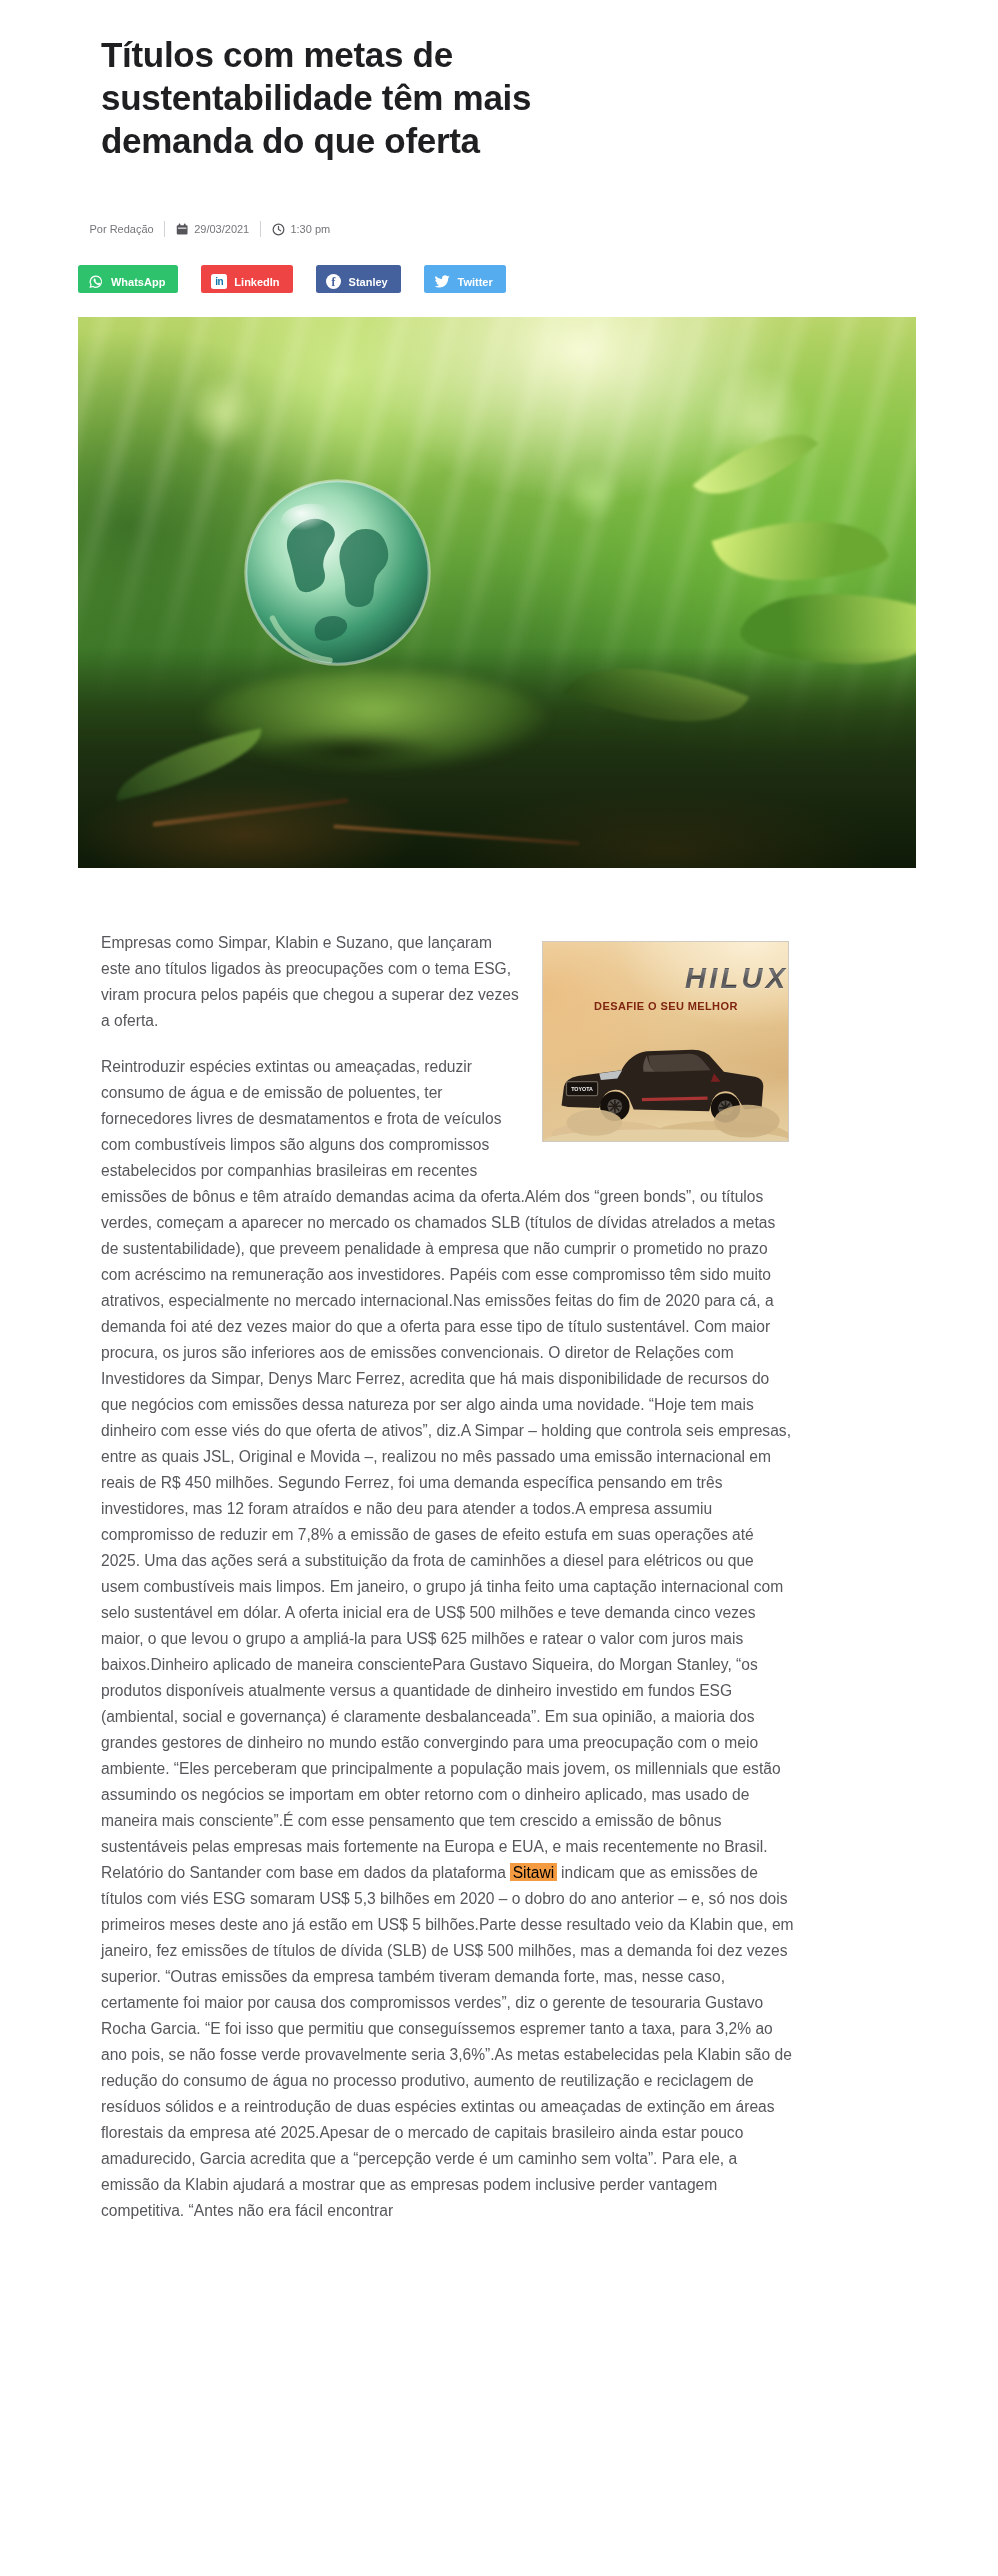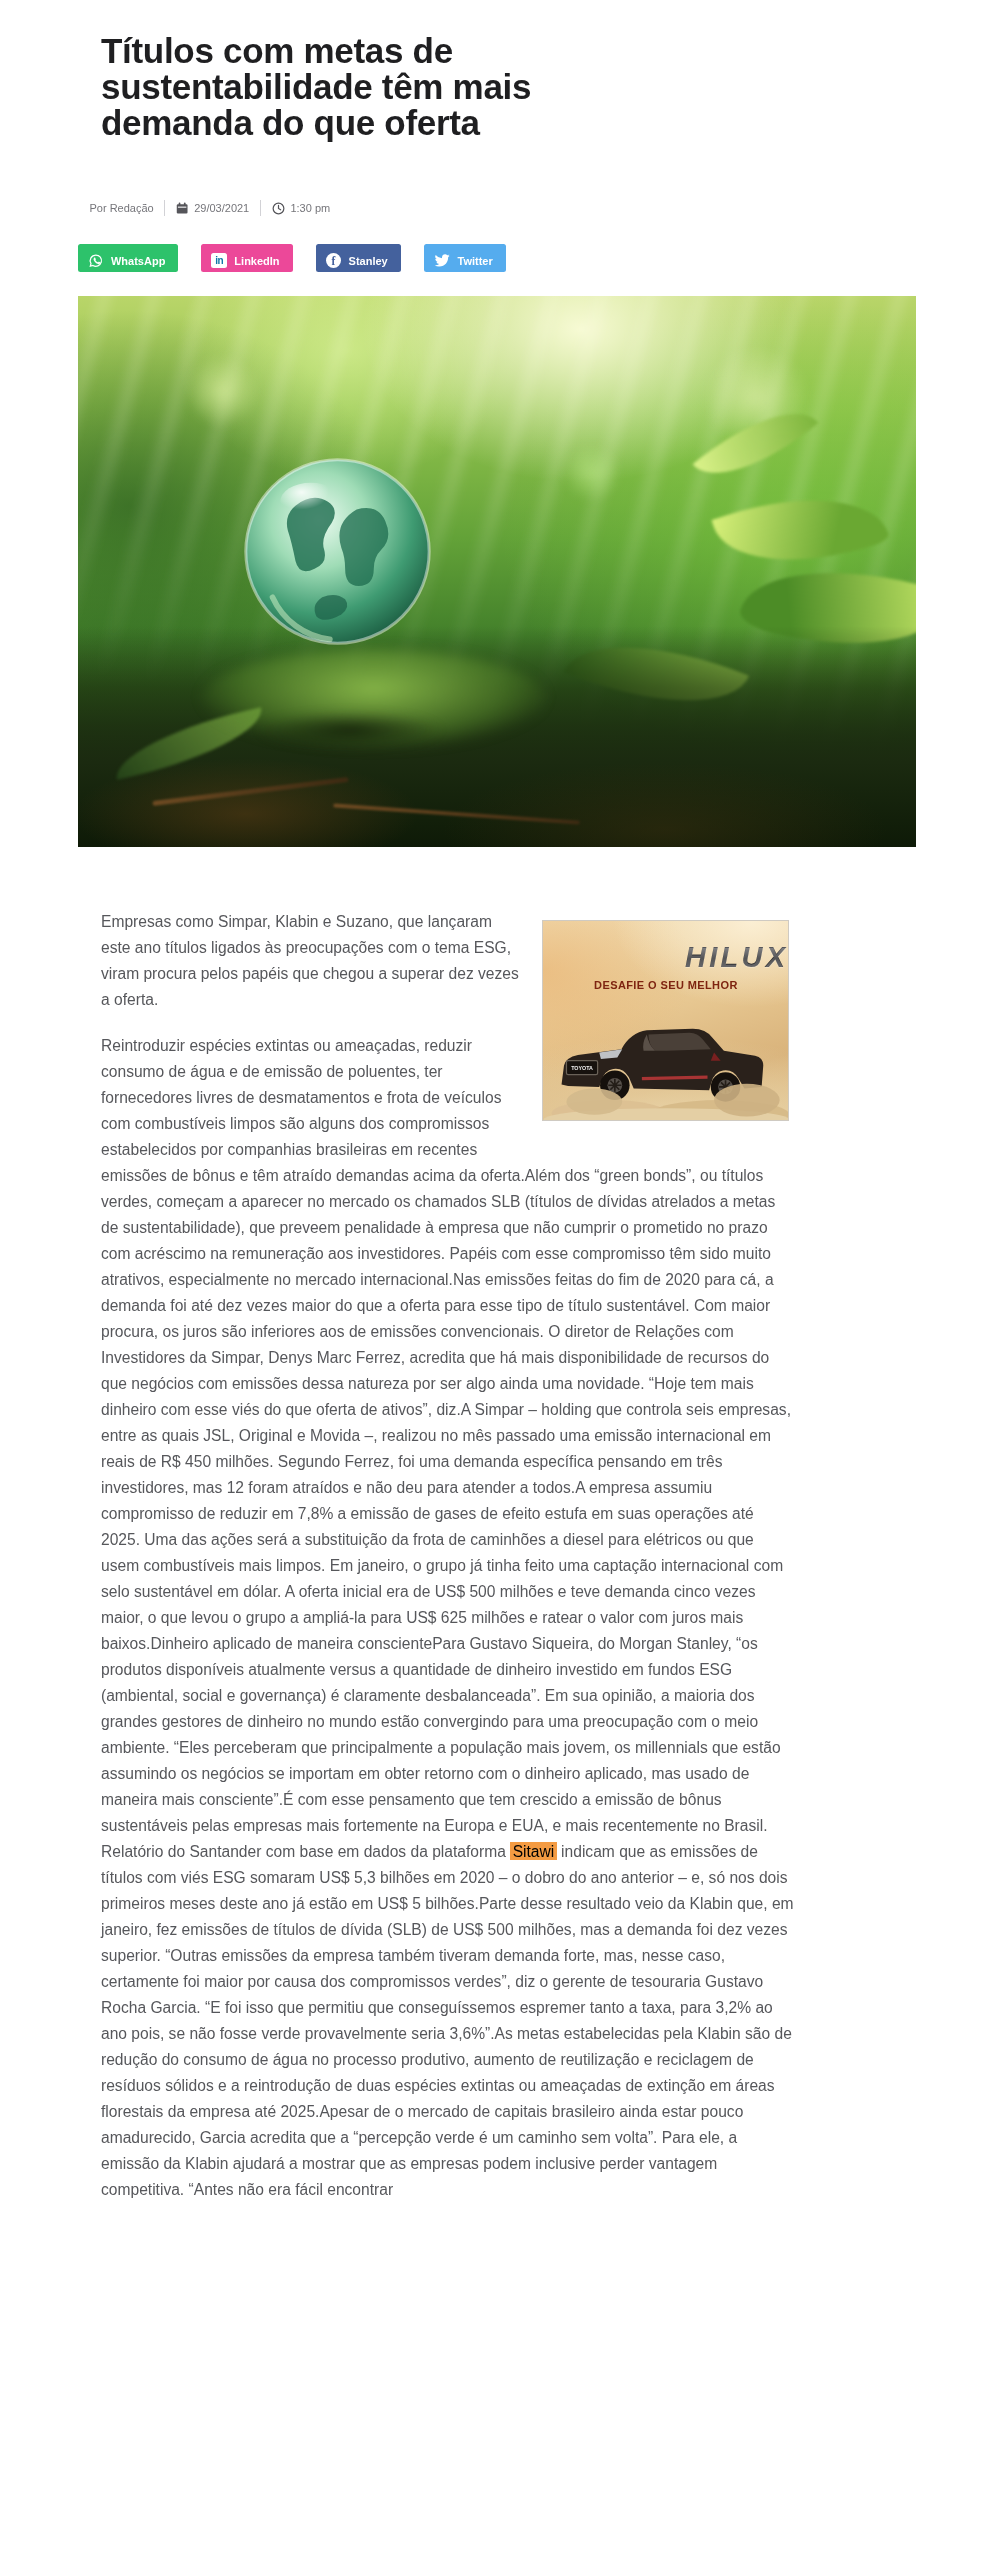--- a/index.html
+++ b/index.html
@@ -6,21 +6,21 @@
   body{
     width:999px;height:2576px;overflow:hidden;background:#ffffff;
     font-family:"Liberation Sans","DejaVu Sans",sans-serif;
     -webkit-font-smoothing:antialiased;
   }
   .page{width:838px;margin:0 0 0 78px;position:relative;}
 
   
   h1.headline{
     margin:33px 0 0 23px;
-    font-size:35px;line-height:36px;font-weight:700;
+    font-size:35px;line-height:43px;font-weight:700;
     color:#1f1f21;letter-spacing:-0.3px;white-space:pre-line;
   }
 
   
   .byline{
     margin:59px 0 0 11.5px;display:flex;align-items:center;
     font-size:11px;color:#75757a;
   }
   .byline .sep{border-left:0.8px solid #d2d2d6;height:15.6px;margin:0 10.7px;}
   .byline .micon{display:inline-flex;margin-right:5.8px;position:relative;top:0.8px;}
@@ -155,21 +155,21 @@
   <div class="share-row">
     <button class="share-btn" style="background:#2dc26b">
       <span>
         <svg width="15.6" height="15.6" viewBox="0 0 24 24">
             <path fill="none" stroke="#fff" stroke-width="1.9" d="M12 3.2a8.6 8.6 0 0 0-7.4 13l-1 3.9 4-1a8.6 8.6 0 1 0 4.4-15.9z"></path>
             <path fill="#fff" d="M9.3 7.6c.2-.5.5-.5.7-.5h.6c.2 0 .4 0 .6.5.2.5.7 1.7.8 1.8.1.2.1.4 0 .6l-.4.6c-.1.2-.3.4-.1.7.2.3.7 1.1 1.5 1.8 1 .9 1.8 1.2 2.1 1.3.3.1.4.1.6-.1l.7-.9c.2-.3.4-.2.7-.1l1.6.8c.3.1.5.2.5.4 0 .2 0 .9-.3 1.4-.3.5-1.5 1.3-2.4 1.3-.9 0-2.8-.6-4.6-2.2-1.9-1.7-2.9-3.6-3.1-4.2-.2-.6-.5-2.1.5-3.2z"></path>
           </svg>
       </span>
       <span>WhatsApp</span>
     </button>
-    <button class="share-btn" style="background:#ec4899">
+    <button class="share-btn" style="background:#ef4444">
       <span class="glyph-badge" style="width:15.6px;height:15.6px;border-radius:2.5px;color:#0e76a8;font-size:10px;letter-spacing:-0.4px;">in</span>
       <span>LinkedIn</span>
     </button>
     <button class="share-btn" style="background:#44619d">
       <span class="glyph-badge" style="width:15.6px;height:15.6px;border-radius:50%;color:#44619d;font-size:11.5px;font-family:'Liberation Serif',serif;">f</span>
       <span>Stanley</span>
     </button>
     <button class="share-btn" style="background:#55acee">
       <span>
         <svg width="16.4" height="14" viewBox="0 0 24 20">

